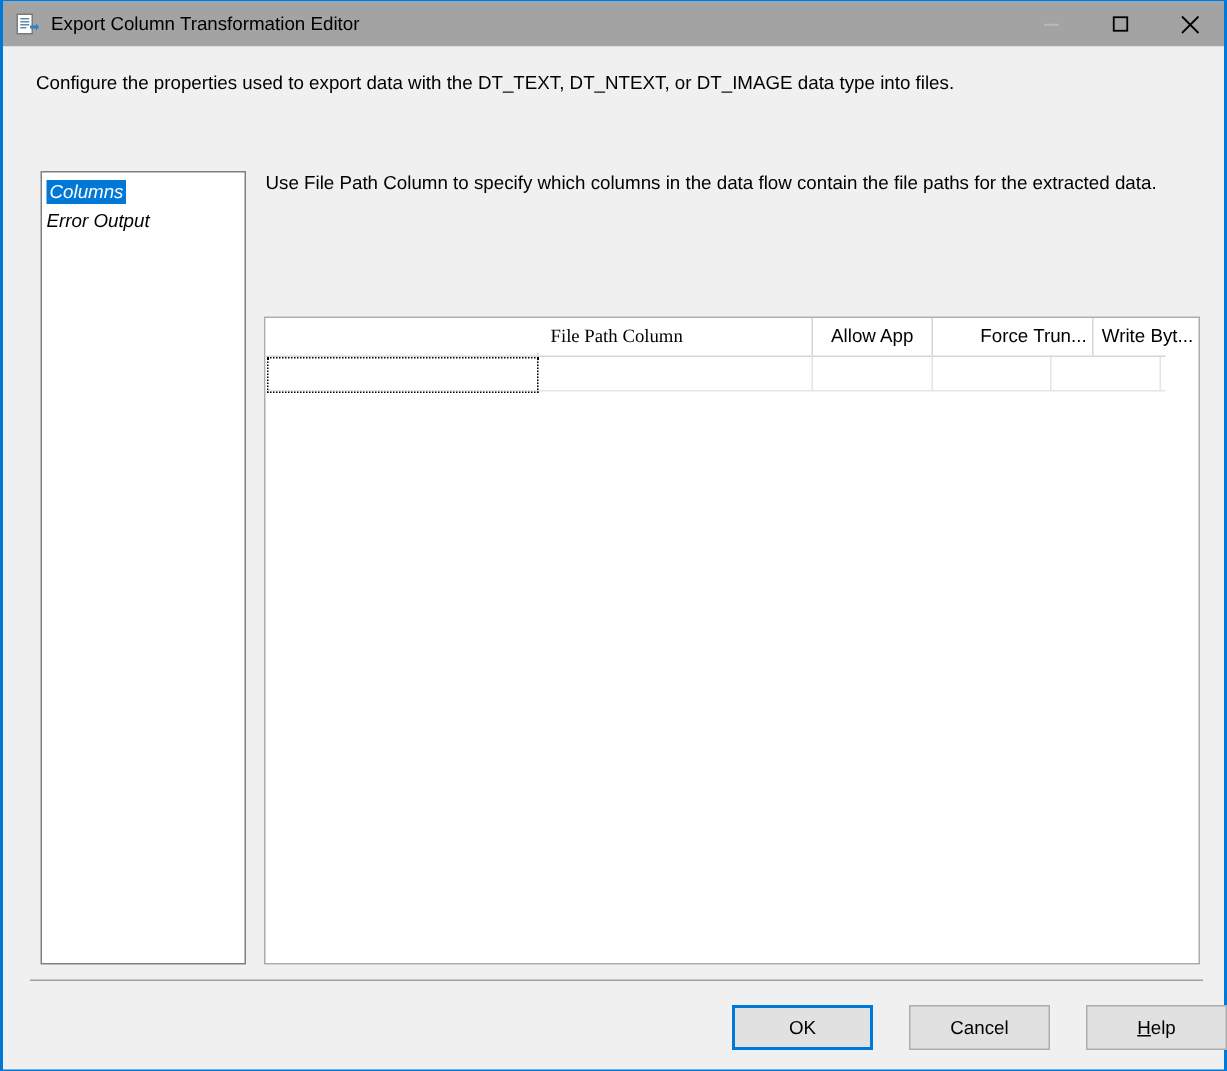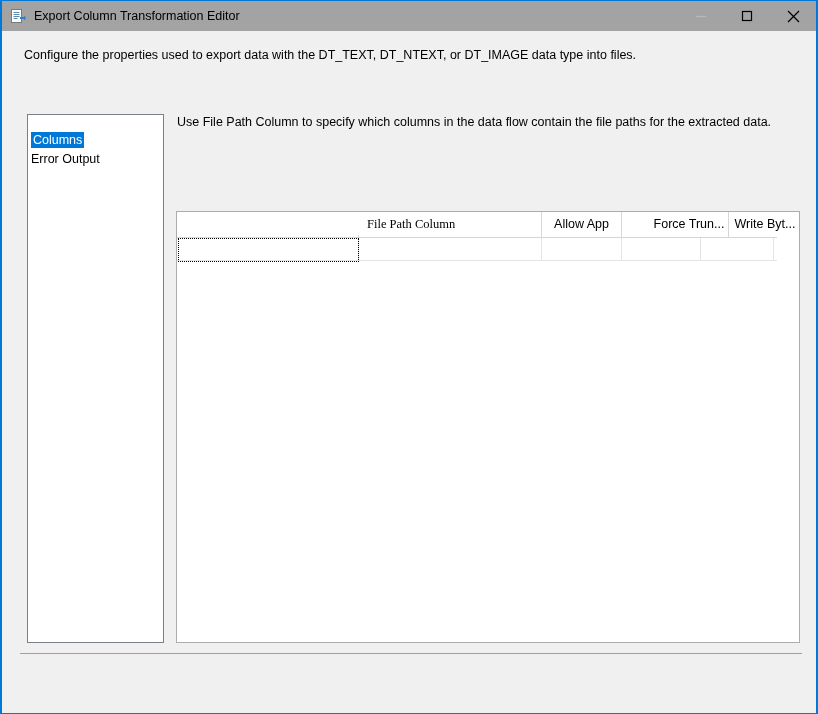--- a/index.html
+++ b/index.html
@@ -98,21 +98,21 @@
     height: 19px;
     line-height: 19px;
     padding-left: 3px;
     white-space: nowrap;
   }
   .pagelist-item.selected span {
     background: #0078d7;
     color: #ffffff;
     padding: 1px 2px 1px 2px;
   }
-  #pagelist-inner { padding-top: 16px; }
+  #pagelist-inner { padding-top: 4px; font-style: italic; }
 
   
   #instructions {
     position: absolute;
     left: 175px;
     top: 82px;
     font-size: 12.5px;
     color: #000000;
     line-height: 19px;
     white-space: nowrap;
@@ -285,15 +285,23 @@
           <div class="gc" style="width:80px;"></div>
           <div class="gc" style="width:79px;"></div>
           <div class="gc" style="width:73px;"></div>
           <div id="focus-cell"></div>
         </div>
       </div>
     </div>
 
     <div id="separator"></div>
 
+    <div id="buttons">
+      <button class="dlgbtn default">OK</button>
+      <button class="dlgbtn">Cancel</button>
+      <button class="dlgbtn">
+          <span class="accel">H</span>
+          <span>elp</span>
+        </button>
+    </div>
 
   </div>
 </div>
 
 </body></html>

